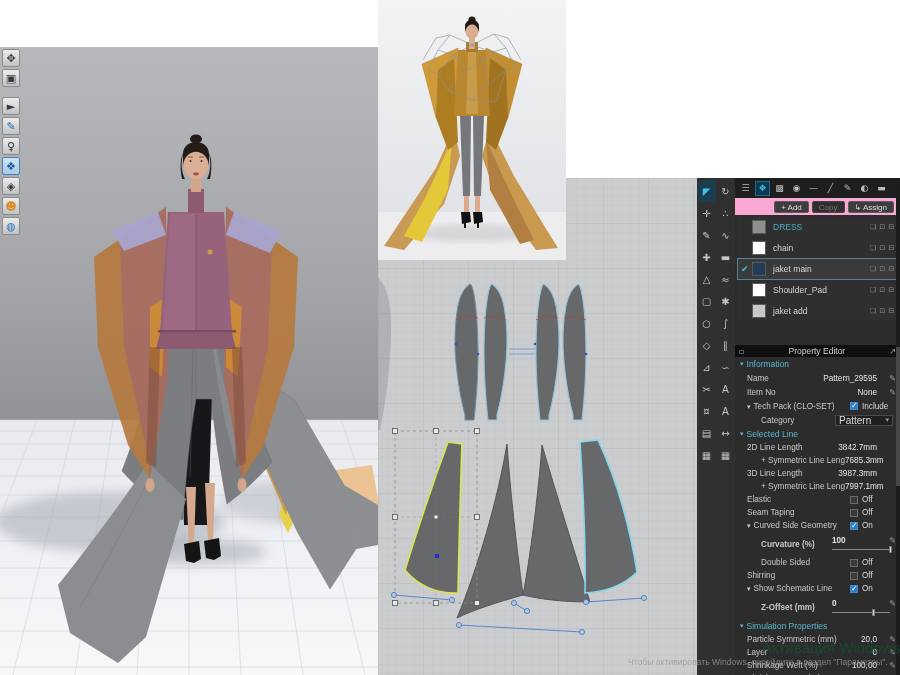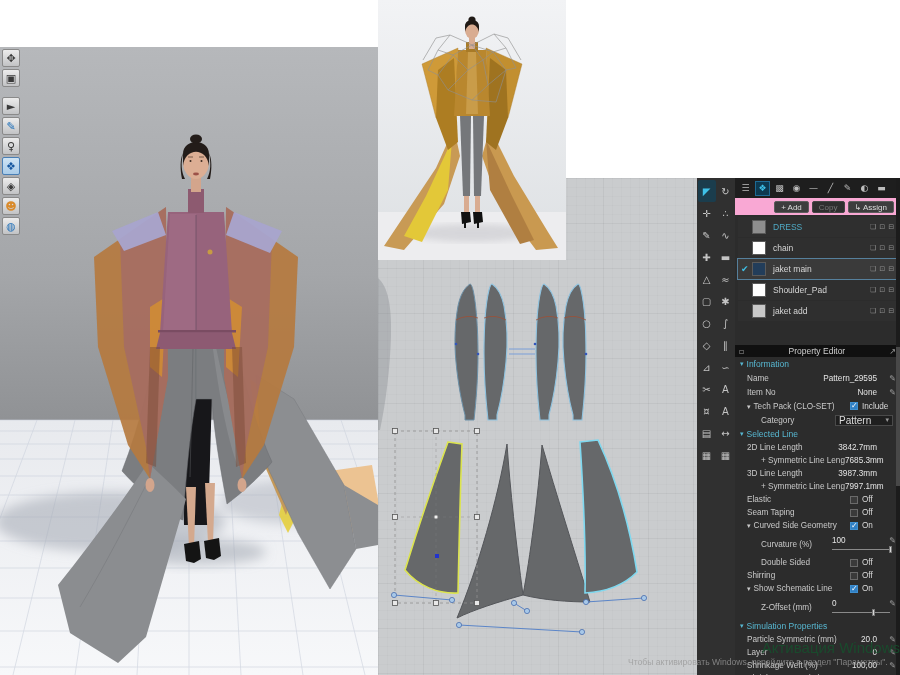--- a/index.html
+++ b/index.html
@@ -64,21 +64,21 @@
   .prow .val{color:#e4e4e4;margin-right:9px;}
   .pencil{width:10px;text-align:right;color:#9a9a9a;font-size:8px;font-family:"DejaVu Sans",sans-serif;}
   .ind{padding-left:26px;}
   .chk{width:8px;height:8px;border:1px solid #6a6a6a;background:#3a3a3a;margin-right:4px;position:relative;flex:0 0 auto;}
   .chk.on{background:var(--selected_blue,#2f7fc4);border-color:#3f8fd0;}
   .chk.on::after{content:"✓";position:absolute;left:0;top:-2px;font-size:8px;color:#fff;}
   .stxt{width:34px;color:#d9d9d9;}
   .psel{width:58px;height:11px;background:#1f1f1f;border:1px solid #4a4a4a;color:#ddd;font-size:10px;
         display:flex;align-items:center;padding:0 3px;margin-right:3px;}
   .psel::after{content:"▾";margin-left:auto;font-size:7px;color:#999;}
-  .tworow{height:24px;display:flex;align-items:center;padding:0 4px 0 26px;font-size:8.2px;color:#c9c9c9;}
+  .tworow{height:24px;display:flex;align-items:center;padding:0 4px 0 26px;font-size:8.2px;color:#c9c9c9;font-weight:bold;}
   .tworow .rgt{margin-left:auto;width:64px;}
   .tworow .vline{display:flex;align-items:center;justify-content:space-between;height:11px;}
   .tworow .vline .val{color:#e4e4e4;}
   .slider{position:relative;height:7px;}
   .slider .track{position:absolute;left:0;right:6px;top:3px;height:1px;background:#8a8a8a;}
   .slider .knob{position:absolute;top:0;width:3px;height:7px;background:#d8d8d8;border:1px solid #777;}
   .knob.end{right:4px;} .knob.mid{left:62%;}
   #scroll{position:absolute;right:0;top:0;width:4px;height:100%;background:#1c1c1c;}
   #scroll .thumb{position:absolute;top:34%;height:28%;width:4px;background:#484848;}
 

